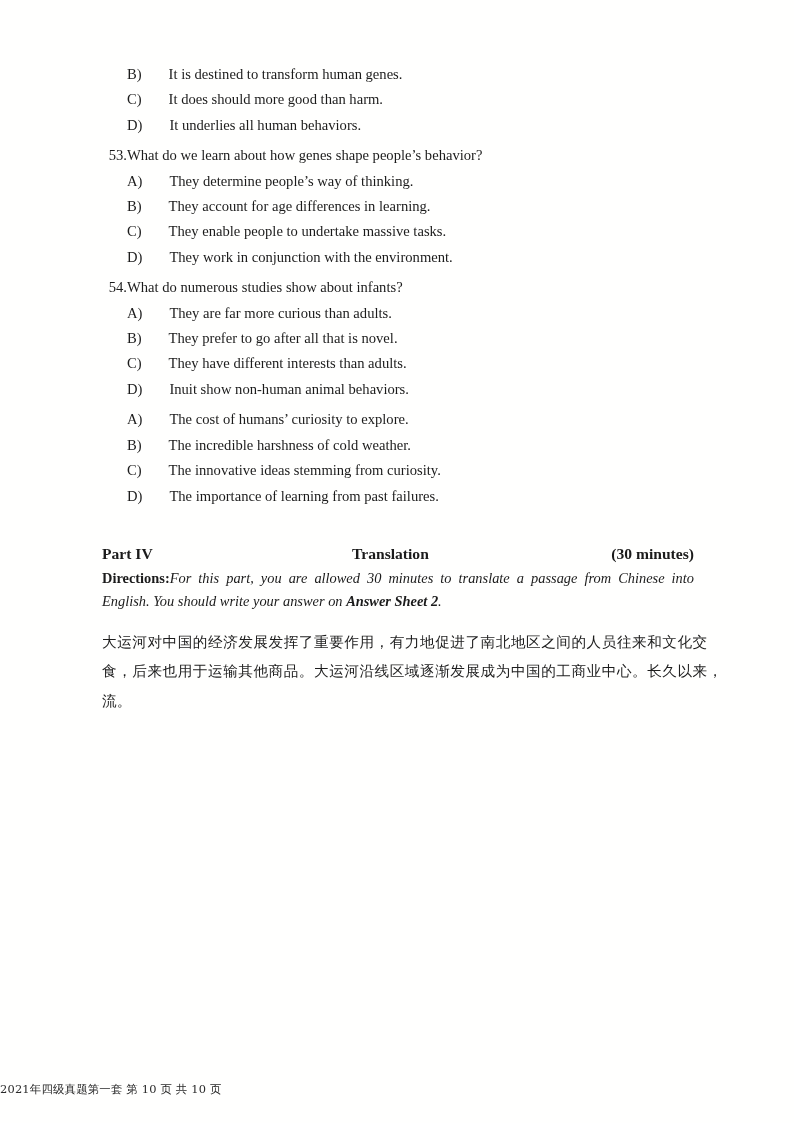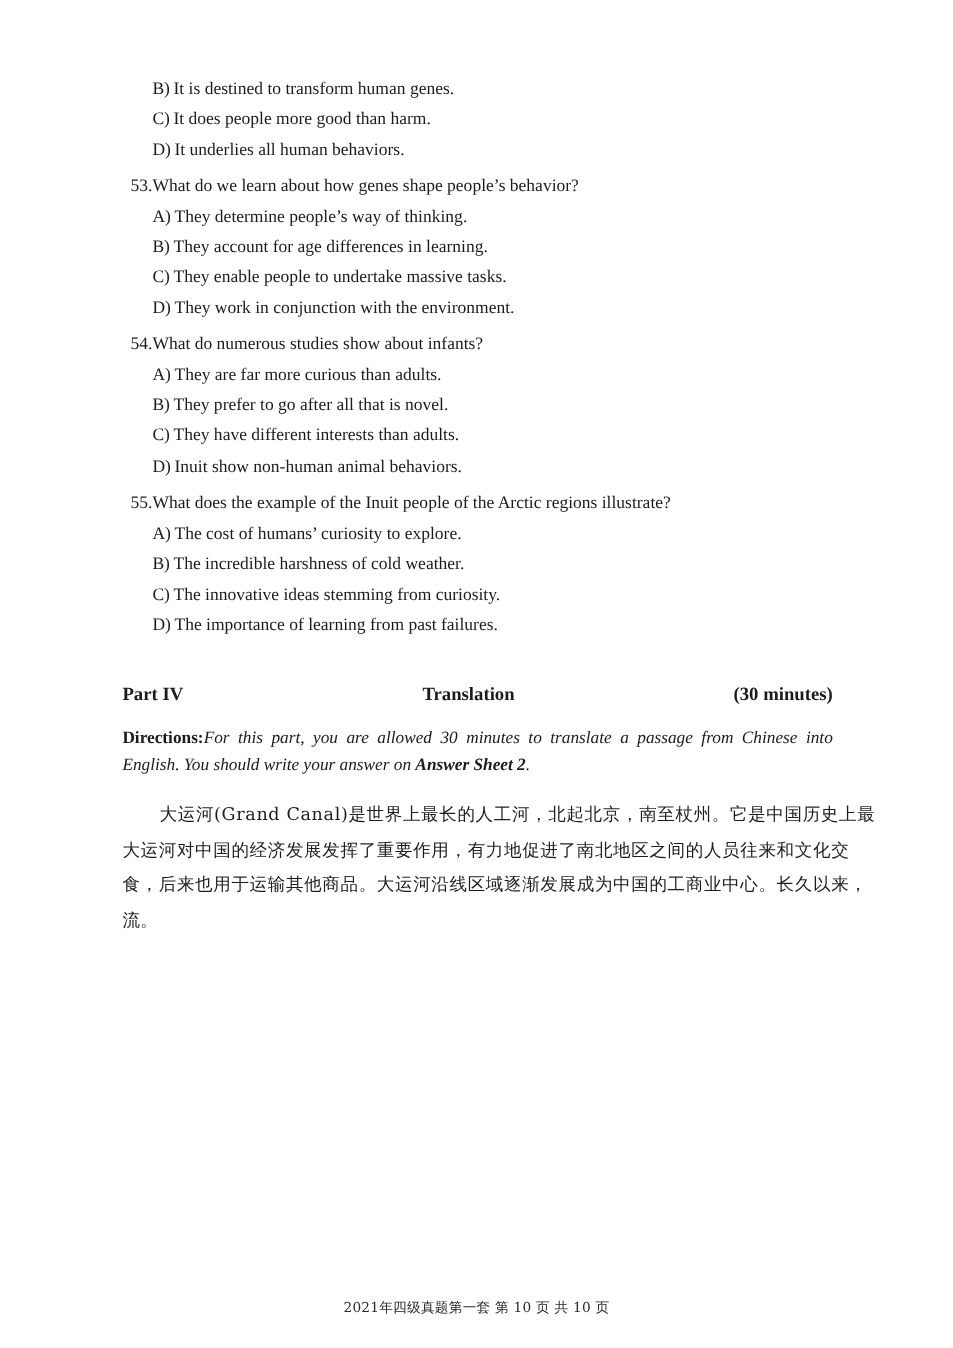--- a/index.html
+++ b/index.html
@@ -59,20 +59,21 @@
     line-height: 25.4px;
     padding-left: 25px;
     white-space: pre;
   }
   .optlabel {
     flex: 0 0 auto;
     padding-right: 3px;
   }
   .opttext {
     flex: 1 1 auto;
+    margin-left: 24px;
   }
 
   
   .part-header {
     position: relative;
     height: 22px;
     margin-top: 34px;
     font-size: 15.6px;
     font-weight: bold;
     line-height: 22px;
@@ -88,21 +89,21 @@
     top: 0;
   }
   .part-header .ph-right {
     position: absolute;
     right: 0;
     top: 0;
   }
 
   
   .directions {
-    margin-top: 14px;
+    margin-top: 2px;
     font-size: 14.4px;
     line-height: 23px;
     font-style: italic;
     text-align: justify;
     text-justify: inter-word;
   }
   .directions .dir-label {
     font-style: normal;
     font-weight: bold;
   }
@@ -132,21 +133,20 @@
   .cn-line.stretch {
     letter-spacing: 0.55px;
   }
 
   
   .footer {
     position: absolute;
     left: 0;
     right: 0;
     top: 1082px;
-    text-align: center;
     font-family: "DejaVu Serif", "Liberation Serif", serif;
     font-size: 11.4px;
     color: #2a2a2a;
     letter-spacing: 0.2px;
     white-space: pre;
   }
 </style>
 </head>
 <body>
 
@@ -154,21 +154,21 @@
 
   <div class="content">
 
     <div class="qgroup">
       <div class="optline">
         <span class="optlabel">B)</span>
         <span class="opttext">It is destined to transform human genes.</span>
       </div>
       <div class="optline">
         <span class="optlabel">C)</span>
-        <span class="opttext">It does people more good than harm.</span>
+        <span class="opttext">It does should more good than harm.</span>
       </div>
       <div class="optline">
         <span class="optlabel">D)</span>
         <span class="opttext">It underlies all human behaviors.</span>
       </div>
     </div>
 
     <div class="qgroup">
       <div class="qline">
         <span class="qnum">53.</span>
@@ -209,24 +209,20 @@
         <span class="optlabel">C)</span>
         <span class="opttext">They have different interests than adults.</span>
       </div>
       <div class="optline">
         <span class="optlabel">D)</span>
         <span class="opttext">Inuit show non-human animal behaviors.</span>
       </div>
     </div>
 
     <div class="qgroup">
-      <div class="qline">
-        <span class="qnum">55.</span>
-        <span class="qtext">What does the example of the Inuit people of the Arctic regions illustrate?</span>
-      </div>
       <div class="optline">
         <span class="optlabel">A)</span>
         <span class="opttext">The cost of humans’ curiosity to explore.</span>
       </div>
       <div class="optline">
         <span class="optlabel">B)</span>
         <span class="opttext">The incredible harshness of cold weather.</span>
       </div>
       <div class="optline">
         <span class="optlabel">C)</span>
@@ -242,21 +238,20 @@
       <span class="ph-left">Part IV</span>
       <span class="ph-center">Translation</span>
       <span class="ph-right">(30 minutes)</span>
     </div>
 
     <div class="directions">
       <span class="dir-label">Directions:</span><span>For this part, you are allowed 30 minutes to translate a passage from Chinese into English. You should write your answer on </span><span class="strong-ital">Answer Sheet 2</span><span>.</span>
     </div>
 
     <div class="cn-passage">
-      <span class="cn-line indent stretch">大运河(Grand Canal)是世界上最长的人工河，北起北京，南至杖州。它是中国历史上最</span>
       <span class="cn-line stretch">大运河对中国的经济发展发挥了重要作用，有力地促进了南北地区之间的人员往来和文化交</span>
       <span class="cn-line stretch">食，后来也用于运输其他商品。大运河沿线区域逐渐发展成为中国的工商业中心。长久以来，</span>
       <span class="cn-line">流。</span>
     </div>
 
   </div>
 
   <div class="footer">2021年四级真题第一套 第 10 页 共 10 页</div>
 
 </div>

